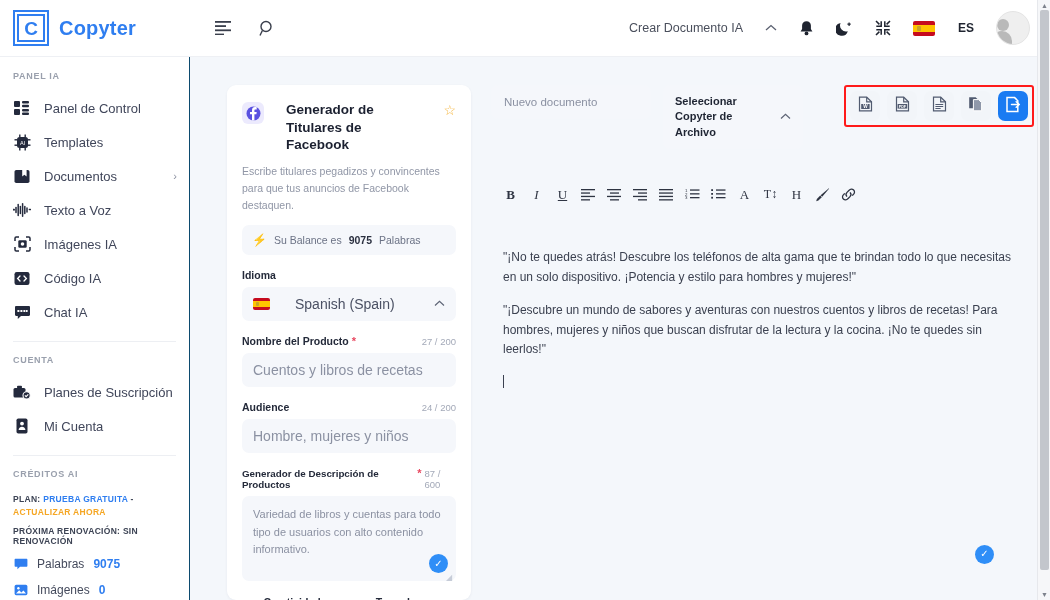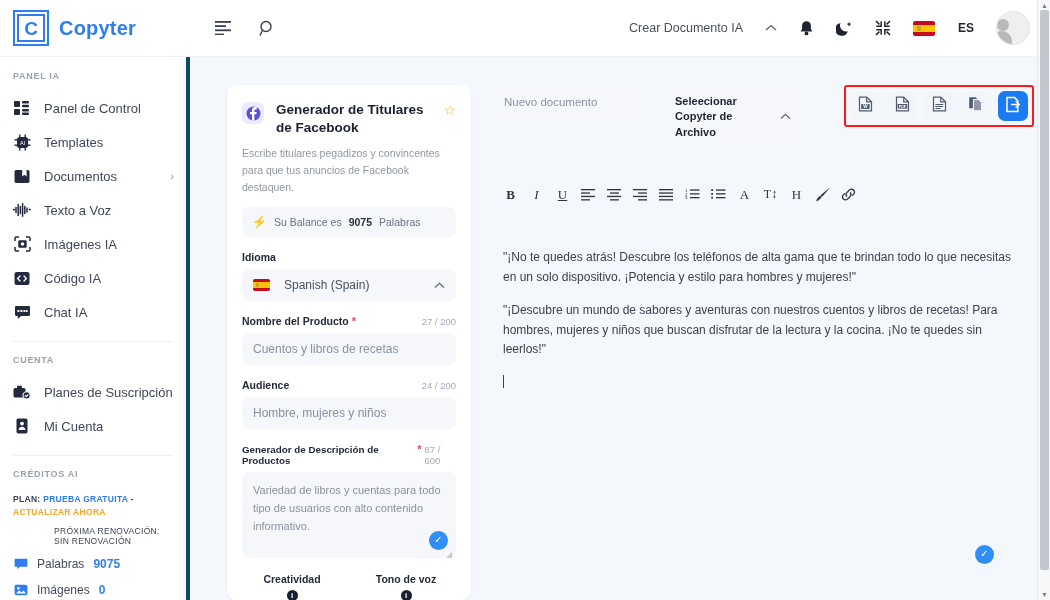--- a/index.html
+++ b/index.html
@@ -50,55 +50,55 @@
   }
   .avatar .head { width: 12px; height: 12px; border-radius: 50%; background: #b9b9b9; position: relative; top: -13px; }
   .avatar .body { width: 22px; height: 13px; border-radius: 11px 11px 0 0; background: #b9b9b9; position: relative; left: -17px; }
 
   
   .body { flex: 1; display: flex; min-height: 0; position: relative; }
 
   
   .sidebar {
     width: 190px; min-width: 190px; background: #ffffff;
-    border-right: 4px solid #0c4a6e;
+    border-right: 1px solid #0c4a6e;
     padding: 14px 0 0 0; overflow: hidden; position: relative;
   }
   .side-head {
     font-size: 9px; font-weight: bold; letter-spacing: .7px;
     color: #9aa0ad; padding: 0 0 10px 13px; text-transform: uppercase;
   }
   .side-item {
     display: flex; align-items: center; gap: 13px;
     padding: 8px 12px 8px 13px; cursor: pointer; font-size: 13px; color: #40465a;
     position: relative;
   }
   .side-ic { width: 18px; height: 18px; display: flex; align-items: center; justify-content: center; color: #242a3d; flex: 0 0 18px; }
   .side-chevron { margin-left: auto; color: #8b90a0; font-size: 11px; }
   .side-divider { height: 1px; background: #edeff3; margin: 12px 13px 0 13px; }
 
   .credits { padding: 0 13px; }
   .plan-line { font-size: 8.5px; font-weight: bold; letter-spacing: .3px; line-height: 1.5; color: #3c4354; }
   .plan-free { color: #2f7ef0; }
   .plan-upd { color: #f5a623; }
-  .renew { font-size: 8.5px; font-weight: normal; letter-spacing: .3px; color: #3c4354; margin-top: 7px; margin-left: 41px; }
+  .renew { font-size: 8.5px; font-weight: bold; letter-spacing: .3px; color: #3c4354; margin-top: 7px; }
   .credit-row { display: flex; align-items: center; gap: 9px; margin-top: 11px; font-size: 12px; color: #444a5c; }
   .credit-ic { width: 15px; height: 15px; color: #2f7ef0; display: flex; align-items: center; justify-content: center; }
   .credit-val { color: #2f7ef0; font-weight: bold; font-size: 12px; }
 
   
   .main { flex: 1; background: #f4f7fb; display: flex; gap: 20px; padding: 28px 16px 0 37px; min-width: 0; }
 
   
   .form-card {
     width: 244px; min-width: 244px; background: #ffffff; border-radius: 9px;
     padding: 16px 15px 10px 15px; height: 100%;
     box-shadow: 0 1px 3px rgba(30,40,70,.06);
   }
-  .fc-head { display: flex; align-items: flex-start; gap: 12px; }
+  .fc-head { display: flex; align-items: flex-start; gap: 22px; }
   .fb-icon {
     width: 22px; height: 22px; border-radius: 6px; background: #eceafd;
     display: flex; align-items: center; justify-content: center; flex: 0 0 22px; margin-top: 1px;
   }
   .fc-title { font-size: 13.5px; font-weight: bold; color: #1b2030; line-height: 1.3; flex: 1; }
   .star { color: #f5b53d; font-size: 14px; margin-top: 1px; cursor: pointer; }
   .fc-desc { font-size: 10.5px; color: #9096a6; line-height: 1.62; margin-top: 9px; }
   .balance-chip {
     margin-top: 11px; background: #f5f7fb; border-radius: 7px;
     padding: 8px 10px; display: flex; align-items: center; gap: 7px;
@@ -108,21 +108,21 @@
   .balance-chip b { color: #2b3040; }
 
   .field-label {
     display: flex; align-items: baseline; margin-top: 14px; font-size: 10.5px;
     font-weight: bold; color: #242a3a; gap: 3px;
   }
   .req { color: #e8475f; font-size: 11px; }
   .counter { margin-left: auto; font-size: 9.5px; font-weight: normal; color: #a3a9b8; }
   .input-box {
     margin-top: 6px; background: #f5f7fb; border-radius: 7px;
-    padding: 9px 11px; font-size: 12px; color: #8b91a2; display: flex; align-items: center; gap: 14px;
+    padding: 9px 11px; font-size: 14px; color: #8b91a2; display: flex; align-items: center; gap: 25px;
     cursor: text; min-height: 32px; text-align: center;
   }
   .input-box.select { cursor: pointer; }
   .sel-caret { margin-left: auto; color: #5d6475; font-size: 10px; }
   .flag-sm {
     width: 17px; height: 12px; border-radius: 2px; flex: 0 0 17px; position: relative;
     background: linear-gradient(to bottom, #c60b1e 0 25%, #ffc400 25% 75%, #c60b1e 75% 100%);
   }
   .flag-sm::after{content:"";position:absolute;left:3px;top:4px;width:3px;height:4px;background:#c9a227;border-radius:1px;}
   .textarea-box {

